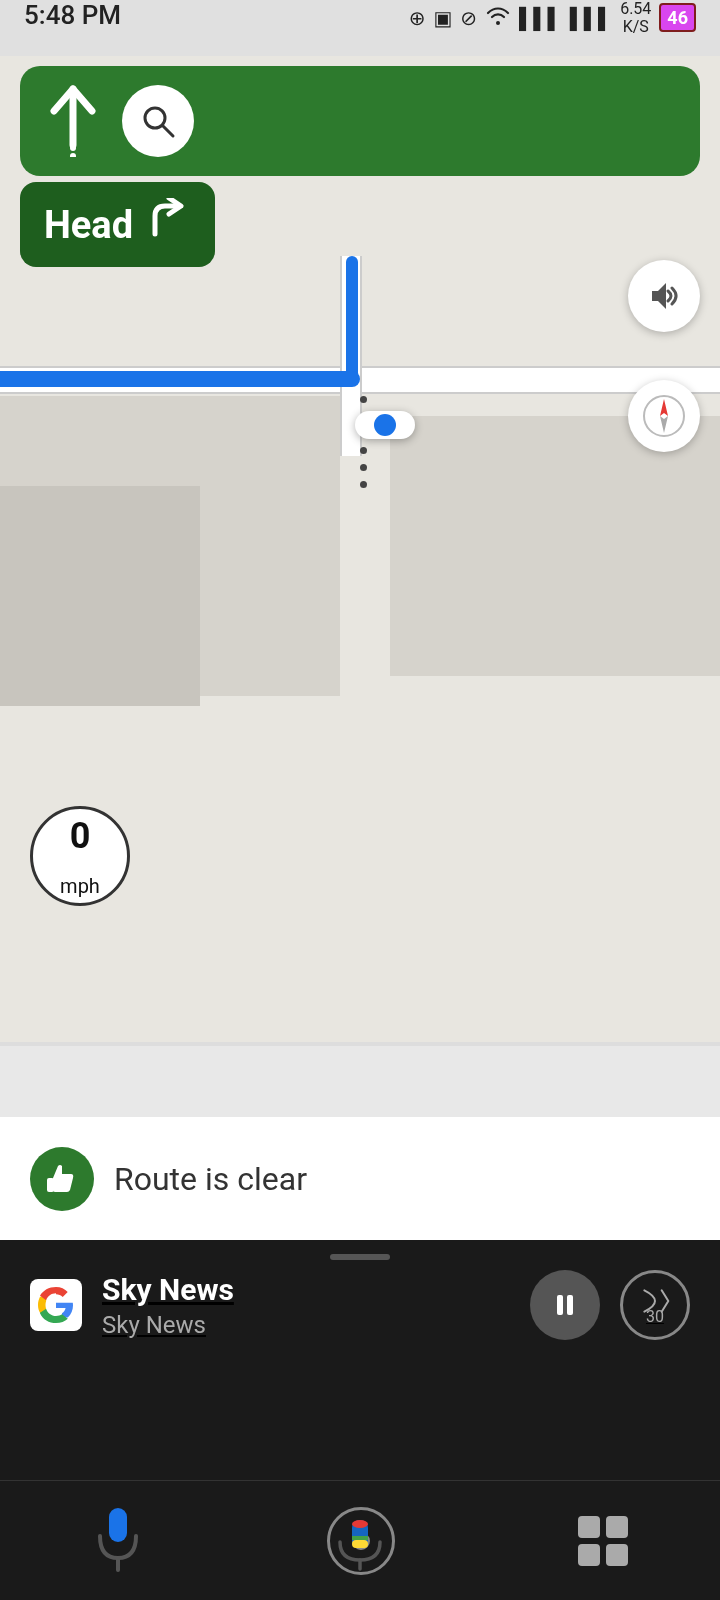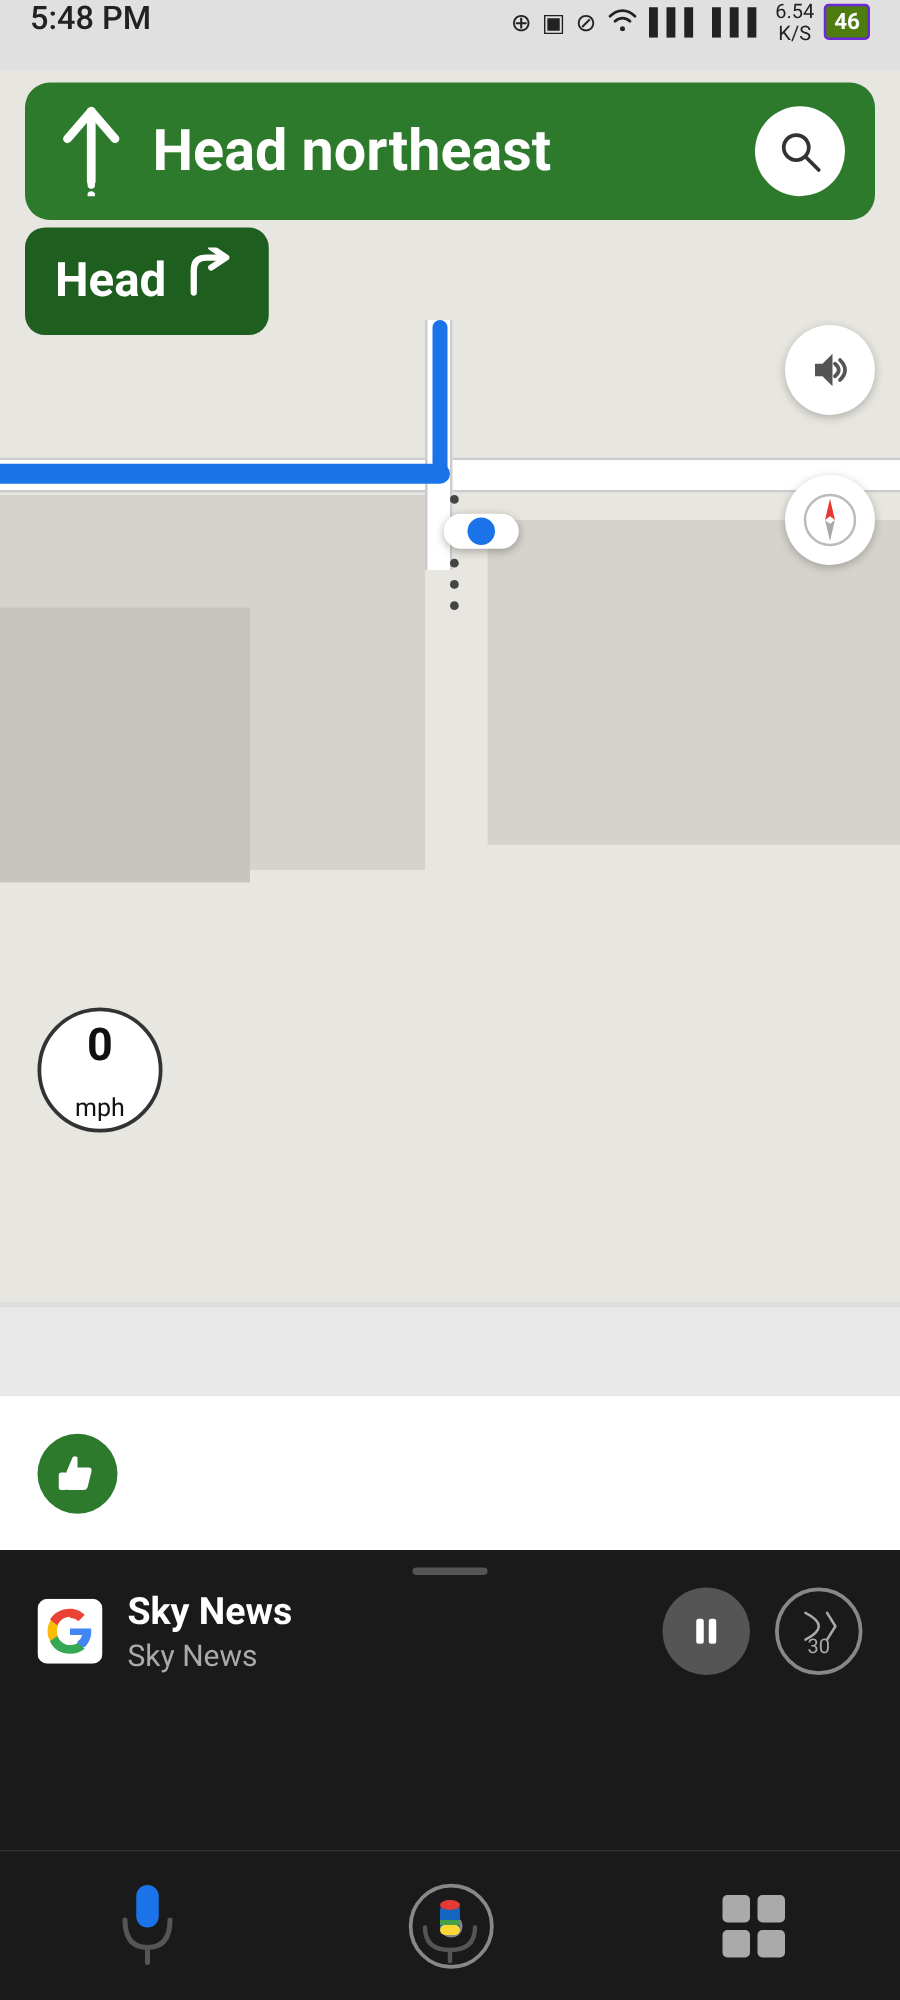--- a/index.html
+++ b/index.html
@@ -31,26 +31,26 @@
       color: #222;
     }
     .status-icons {
       display: flex;
       align-items: center;
       gap: 8px;
       font-size: 20px;
       color: #222;
     }
     .battery-box {
-      border: 2px solid #6d28d9;
+      border: 2px solid #7f1d1d;
       border-radius: 4px;
       padding: 2px 6px;
       font-size: 18px;
       font-weight: bold;
-      background: #4d7c0f;
+      background: #d946ef;
       color: white;
     }
 
     
     .map-area {
       position: absolute;
       top: 56px; left: 0; right: 0;
       height: 990px;
       background: #e8e6e0;
       overflow: hidden;
@@ -306,20 +306,21 @@
     .media-bar {
       position: absolute;
       bottom: 0;
       left: 0; right: 0;
       height: 240px;
       background: #1a1a1a;
       display: flex;
       align-items: center;
       padding: 0 30px;
       z-index: 70;
+      text-decoration: underline;
     }
     .media-g-logo {
       width: 52px;
       height: 52px;
       margin-right: 20px;
       flex-shrink: 0;
     }
     .media-info {
       flex: 1;
     }
@@ -485,21 +486,20 @@
 
 <div class="nav-header">
   <div class="nav-arrow-up">
     <svg width="58" height="72" viewBox="0 0 58 72" fill="none">
       <path d="M29 4 L29 60" stroke="white" stroke-width="7" stroke-linecap="round"></path>
       <path d="M10 26 L29 4 L48 26" stroke="white" stroke-width="7" stroke-linecap="round" stroke-linejoin="round" fill="none"></path>
       <circle cx="29" cy="63" r="3" fill="white"></circle>
       <circle cx="29" cy="71" r="3" fill="white"></circle>
     </svg>
   </div>
-  <span class="nav-direction-text">Head northeast</span>
   <div class="search-circle">
     <svg width="36" height="36" viewBox="0 0 36 36" fill="none">
       <circle cx="15" cy="15" r="10" stroke="#333" stroke-width="3" fill="none"></circle>
       <line x1="23" y1="23" x2="33" y2="33" stroke="#333" stroke-width="3" stroke-linecap="round"></line>
     </svg>
   </div>
 </div>
 
 <div class="then-banner">
   <span class="then-text">Head</span>
@@ -529,20 +529,21 @@
 
 <div class="route-section">
   <div class="route-inner">
     <div class="route-clear-row">
       <div class="thumbs-up-circle">
         <svg width="38" height="38" viewBox="0 0 38 38" fill="none">
           <path d="M10 18 L15 6 Q17 4 19 6 L19 14 L28 14 Q31 14 30 18 L27 30 Q26 32 24 32 L12 32 Q10 32 10 30 Z" fill="white"></path>
           <rect x="4" y="18" width="7" height="14" rx="2" fill="white"></rect>
         </svg>
       </div>
+      <span class="route-clear-text">Route is clear</span>
     </div>
   </div>
   <div class="dismiss-row">
     <div class="dismiss-btn">
       <span class="dismiss-x">×</span>
       <span>Dismiss</span>
     </div>
   </div>
 </div>
 

